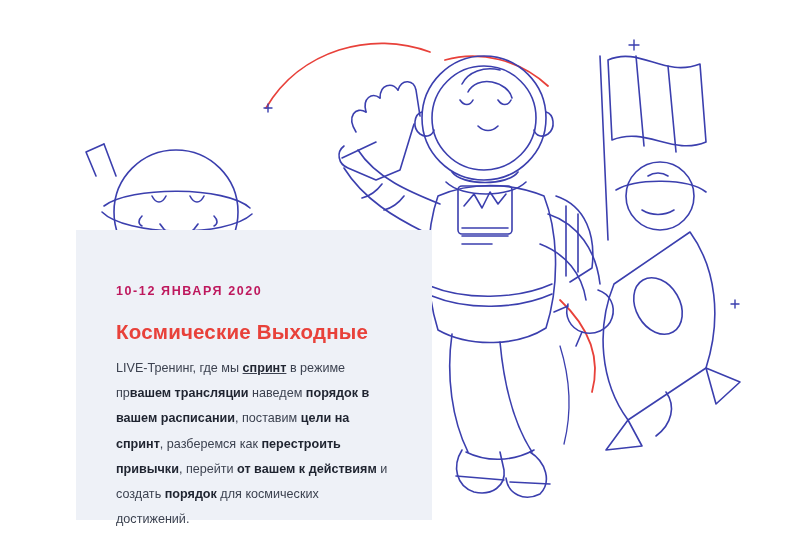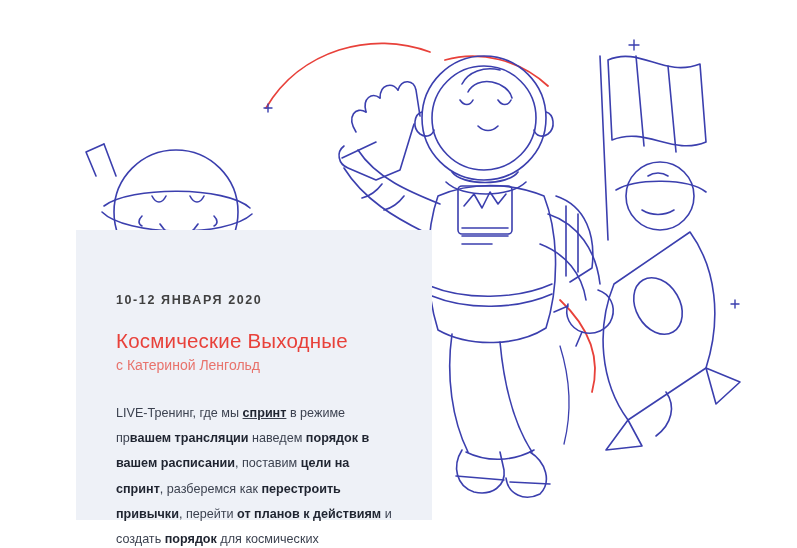--- a/index.html
+++ b/index.html
@@ -44,29 +44,29 @@
     background: #eef1f7;
     padding: 0;
     box-sizing: border-box;
   }
   .card-inner {
     padding: 46px 40px 30px 40px;
   }
   .eyebrow {
     font-size: 12.5px;
     letter-spacing: 1.6px;
-    color: #404040;
+    color: #be185d;
     font-weight: 700;
-    margin: 17px 0 22px 0;
+    margin: 8px 0 22px 0;
   }
   .title {
     font-size: 20.5px;
-    font-weight: 400;
+    font-weight: 700;
     color: #e8413a;
-    margin: 0 0 4px 0;
+    margin: 0 0 12px 0;
     letter-spacing: 0.2px;
   }
   .subtitle {
     font-size: 14px;
     color: #e8736c;
     margin: 0 0 28px 0;
     font-weight: 400;
   }
   .body-text {
     font-size: 12.6px;
@@ -204,19 +204,18 @@
       </g>
     </svg>
   </div>
 
   <div class="card">
     <div class="card-inner">
       <p class="eyebrow">10-12 ЯНВАРЯ 2020</p>
 
       <h1 class="title">Космические Выходные</h1>
 
-      <h2 class="subtitle">с Катериной Ленгольд</h2>
-
-      <p class="body-text">LIVE-Тренинг, где мы <u><b>спринт</b></u> в режиме пр<b>вашем трансляции</b> наведем <b>порядок в вашем расписании</b>, поставим <b>цели на спринт</b>, разберемся как <b>перестроить привычки</b>, перейти <b>от планов к действиям</b> и создать <b>порядок</b> для космических достижений.</p>
+
+      <p class="body-text">LIVE-Тренинг, где мы <u><b>спринт</b></u> в режиме пр<b>вашем трансляции</b> наведем <b>порядок в вашем расписании</b>, поставим <b>цели на спринт</b>, разберемся как <b>перестроить привычки</b>, перейти <b>от вашем к действиям</b> и создать <b>порядок</b> для космических достижений.</p>
     </div>
   </div>
 
 </div>
 
 </body></html>

